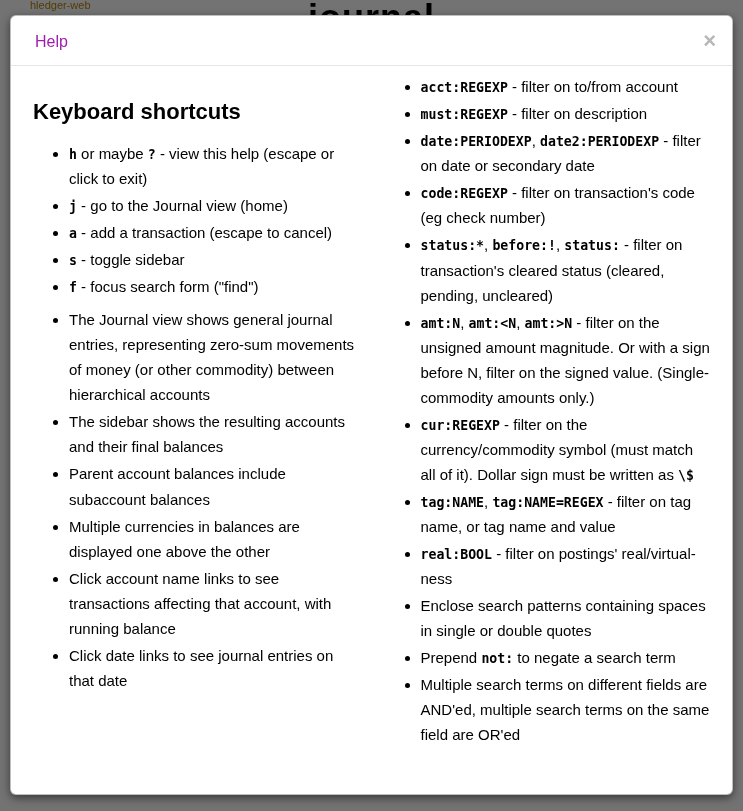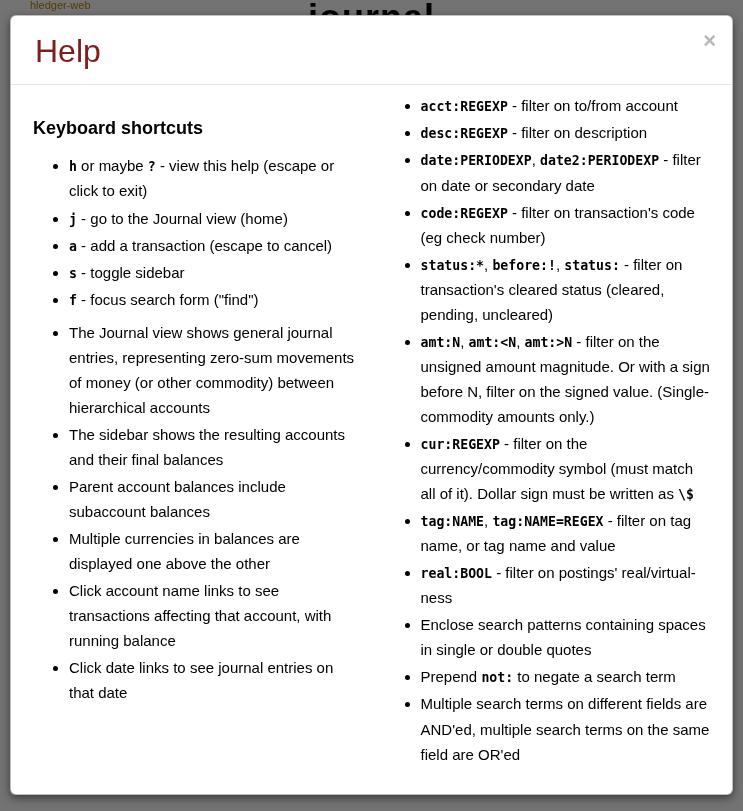--- a/index.html
+++ b/index.html
@@ -40,41 +40,41 @@
     box-shadow: 0 3px 9px rgba(0,0,0,0.5);
     overflow: hidden;
   }
   .modal-header {
     position: relative;
     padding: 16px 24px 14px 24px;
     border-bottom: 1px solid #e5e5e5;
   }
   .modal-title {
     margin: 0;
-    font-size: 32px; font-weight: 500; color: #7f1d1d;
+    font-size: 16px; font-weight: 500; color: #a21caf;
     line-height: 1.2;
   }
   .close {
     position: absolute; top: 14px; right: 16px;
     background: none; border: none; padding: 0;
     font-size: 22px; font-weight: bold; color: #b7b7b7;
     cursor: pointer; line-height: 1;
     font-family: "Liberation Sans", sans-serif;
   }
   .modal-body {
     display: flex;
     gap: 26px;
     padding: 8px 22px 20px 22px;
     font-size: 15px;
     line-height: 1.67;
     color: #000;
   }
   .col { flex: 1 1 0; min-width: 0; }
   .section-heading {
-    font-size: 18px;
+    font-size: 22px;
     font-weight: 700;
     margin: 20px 0 10px 0;
     color: #000;
   }
   .help-list {
     margin: 0 0 8px 0;
     padding-left: 36px;
   }
   .help-list li { margin: 0 0 2px 0; }
   code {
@@ -116,21 +116,21 @@
           <li>The sidebar shows the resulting accounts and their final balances</li>
           <li>Parent account balances include subaccount balances</li>
           <li>Multiple currencies in balances are displayed one above the other</li>
           <li>Click account name links to see transactions affecting that account, with running balance</li>
           <li>Click date links to see journal entries on that date</li>
         </ul>
       </div>
     <div class="col" id="col-right">
         <ul class="help-list">
           <li><code>acct:REGEXP</code> - filter on to/from account</li>
-          <li><code>desc:REGEXP</code> - filter on description</li>
+          <li><code>must:REGEXP</code> - filter on description</li>
           <li><code>date:PERIODEXP</code>, <code>date2:PERIODEXP</code> - filter on date or secondary date</li>
           <li><code>code:REGEXP</code> - filter on transaction's code (eg check number)</li>
           <li><code>status:*</code>, <code>before:!</code>, <code>status:</code> - filter on transaction's cleared status (cleared, pending, uncleared)</li>
           <li><code>amt:N</code>, <code>amt:&lt;N</code>, <code>amt:&gt;N</code> - filter on the unsigned amount magnitude. Or with a sign before N, filter on the signed value. (Single-commodity amounts only.)</li>
           <li><code>cur:REGEXP</code> - filter on the currency/commodity symbol (must match all of it). Dollar sign must be written as <code>\$</code></li>
           <li><code>tag:NAME</code>, <code>tag:NAME=REGEX</code> - filter on tag name, or tag name and value</li>
           <li><code>real:BOOL</code> - filter on postings' real/virtual-ness</li>
           <li>Enclose search patterns containing spaces in single or double quotes</li>
           <li>Prepend <code>not:</code> to negate a search term</li>
           <li>Multiple search terms on different fields are AND'ed, multiple search terms on the same field are OR'ed</li>

